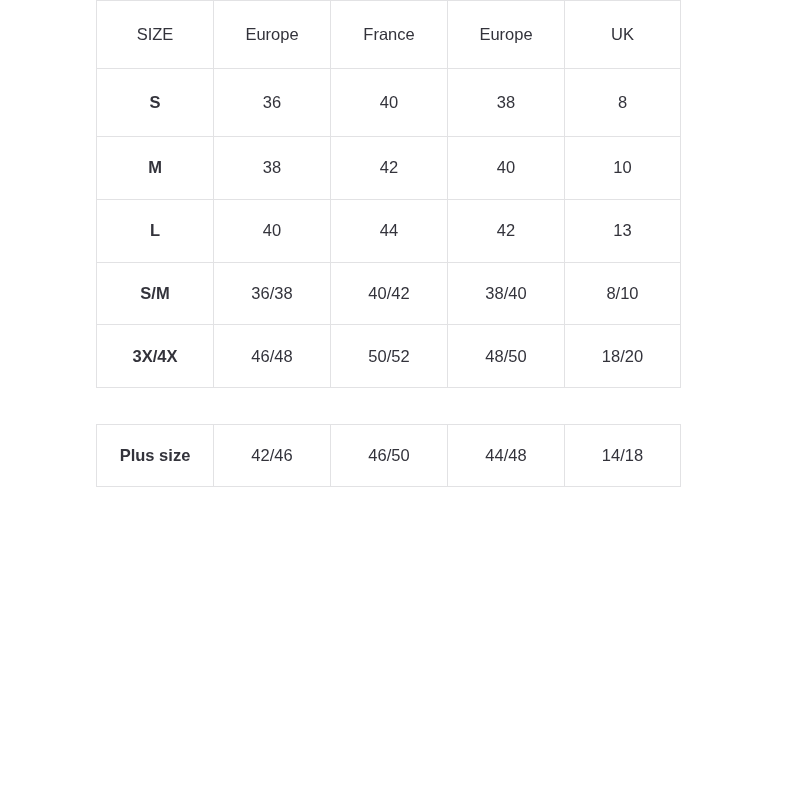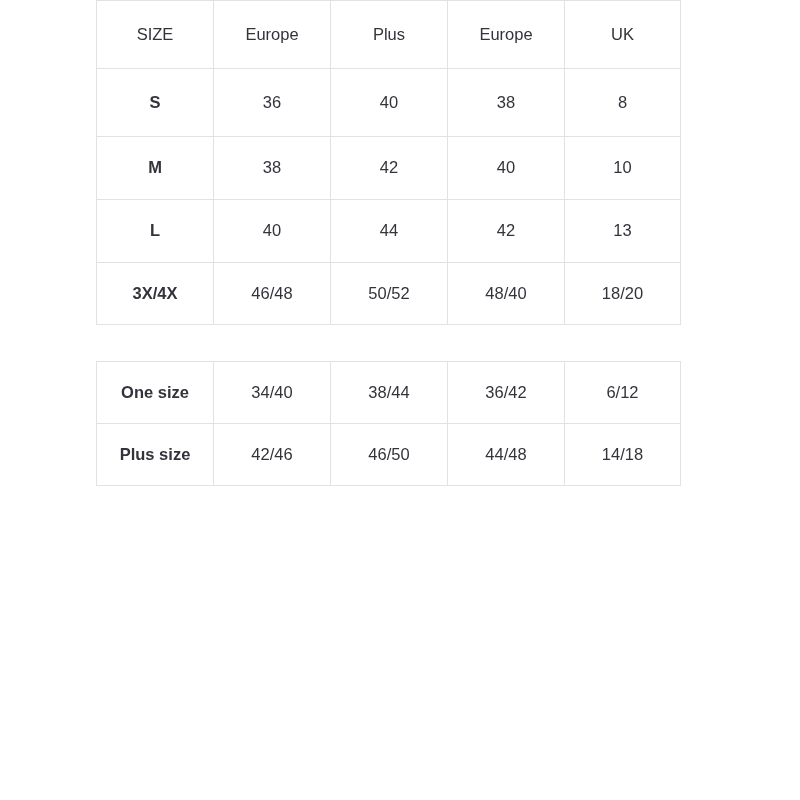--- a/index.html
+++ b/index.html
@@ -69,21 +69,21 @@
       <col class="c0">
         <col class="c1">
         <col class="c2">
         <col class="c3">
         <col class="c4">
     </colgroup>
     <thead>
       <tr>
         <th>SIZE</th>
         <th>Europe</th>
-        <th>Plus</th>
+        <th>France</th>
         <th>Europe</th>
         <th>UK</th>
       </tr>
     </thead>
     <tbody>
       <tr>
         <td class="label-col">S</td>
         <td>36</td>
         <td>40</td>
         <td>38</td>
@@ -97,48 +97,48 @@
         <td>10</td>
       </tr>
       <tr>
         <td class="label-col">L</td>
         <td>40</td>
         <td>44</td>
         <td>42</td>
         <td>13</td>
       </tr>
       <tr>
+        <td class="label-col">S/M</td>
+        <td>36/38</td>
+        <td>40/42</td>
+        <td>38/40</td>
+        <td>8/10</td>
+      </tr>
+      <tr>
         <td class="label-col">3X/4X</td>
         <td>46/48</td>
         <td>50/52</td>
-        <td>48/40</td>
+        <td>48/50</td>
         <td>18/20</td>
       </tr>
     </tbody>
   </table>
 
   <div class="spacer"></div>
 
   <table class="size-table second-table">
     <colgroup>
       <col class="c0">
         <col class="c1">
         <col class="c2">
         <col class="c3">
         <col class="c4">
     </colgroup>
     <tbody>
       <tr>
-        <td class="label-col">One size</td>
-        <td>34/40</td>
-        <td>38/44</td>
-        <td>36/42</td>
-        <td>6/12</td>
-      </tr>
-      <tr>
         <td class="label-col">Plus size</td>
         <td>42/46</td>
         <td>46/50</td>
         <td>44/48</td>
         <td>14/18</td>
       </tr>
     </tbody>
   </table>
 
 </div>

